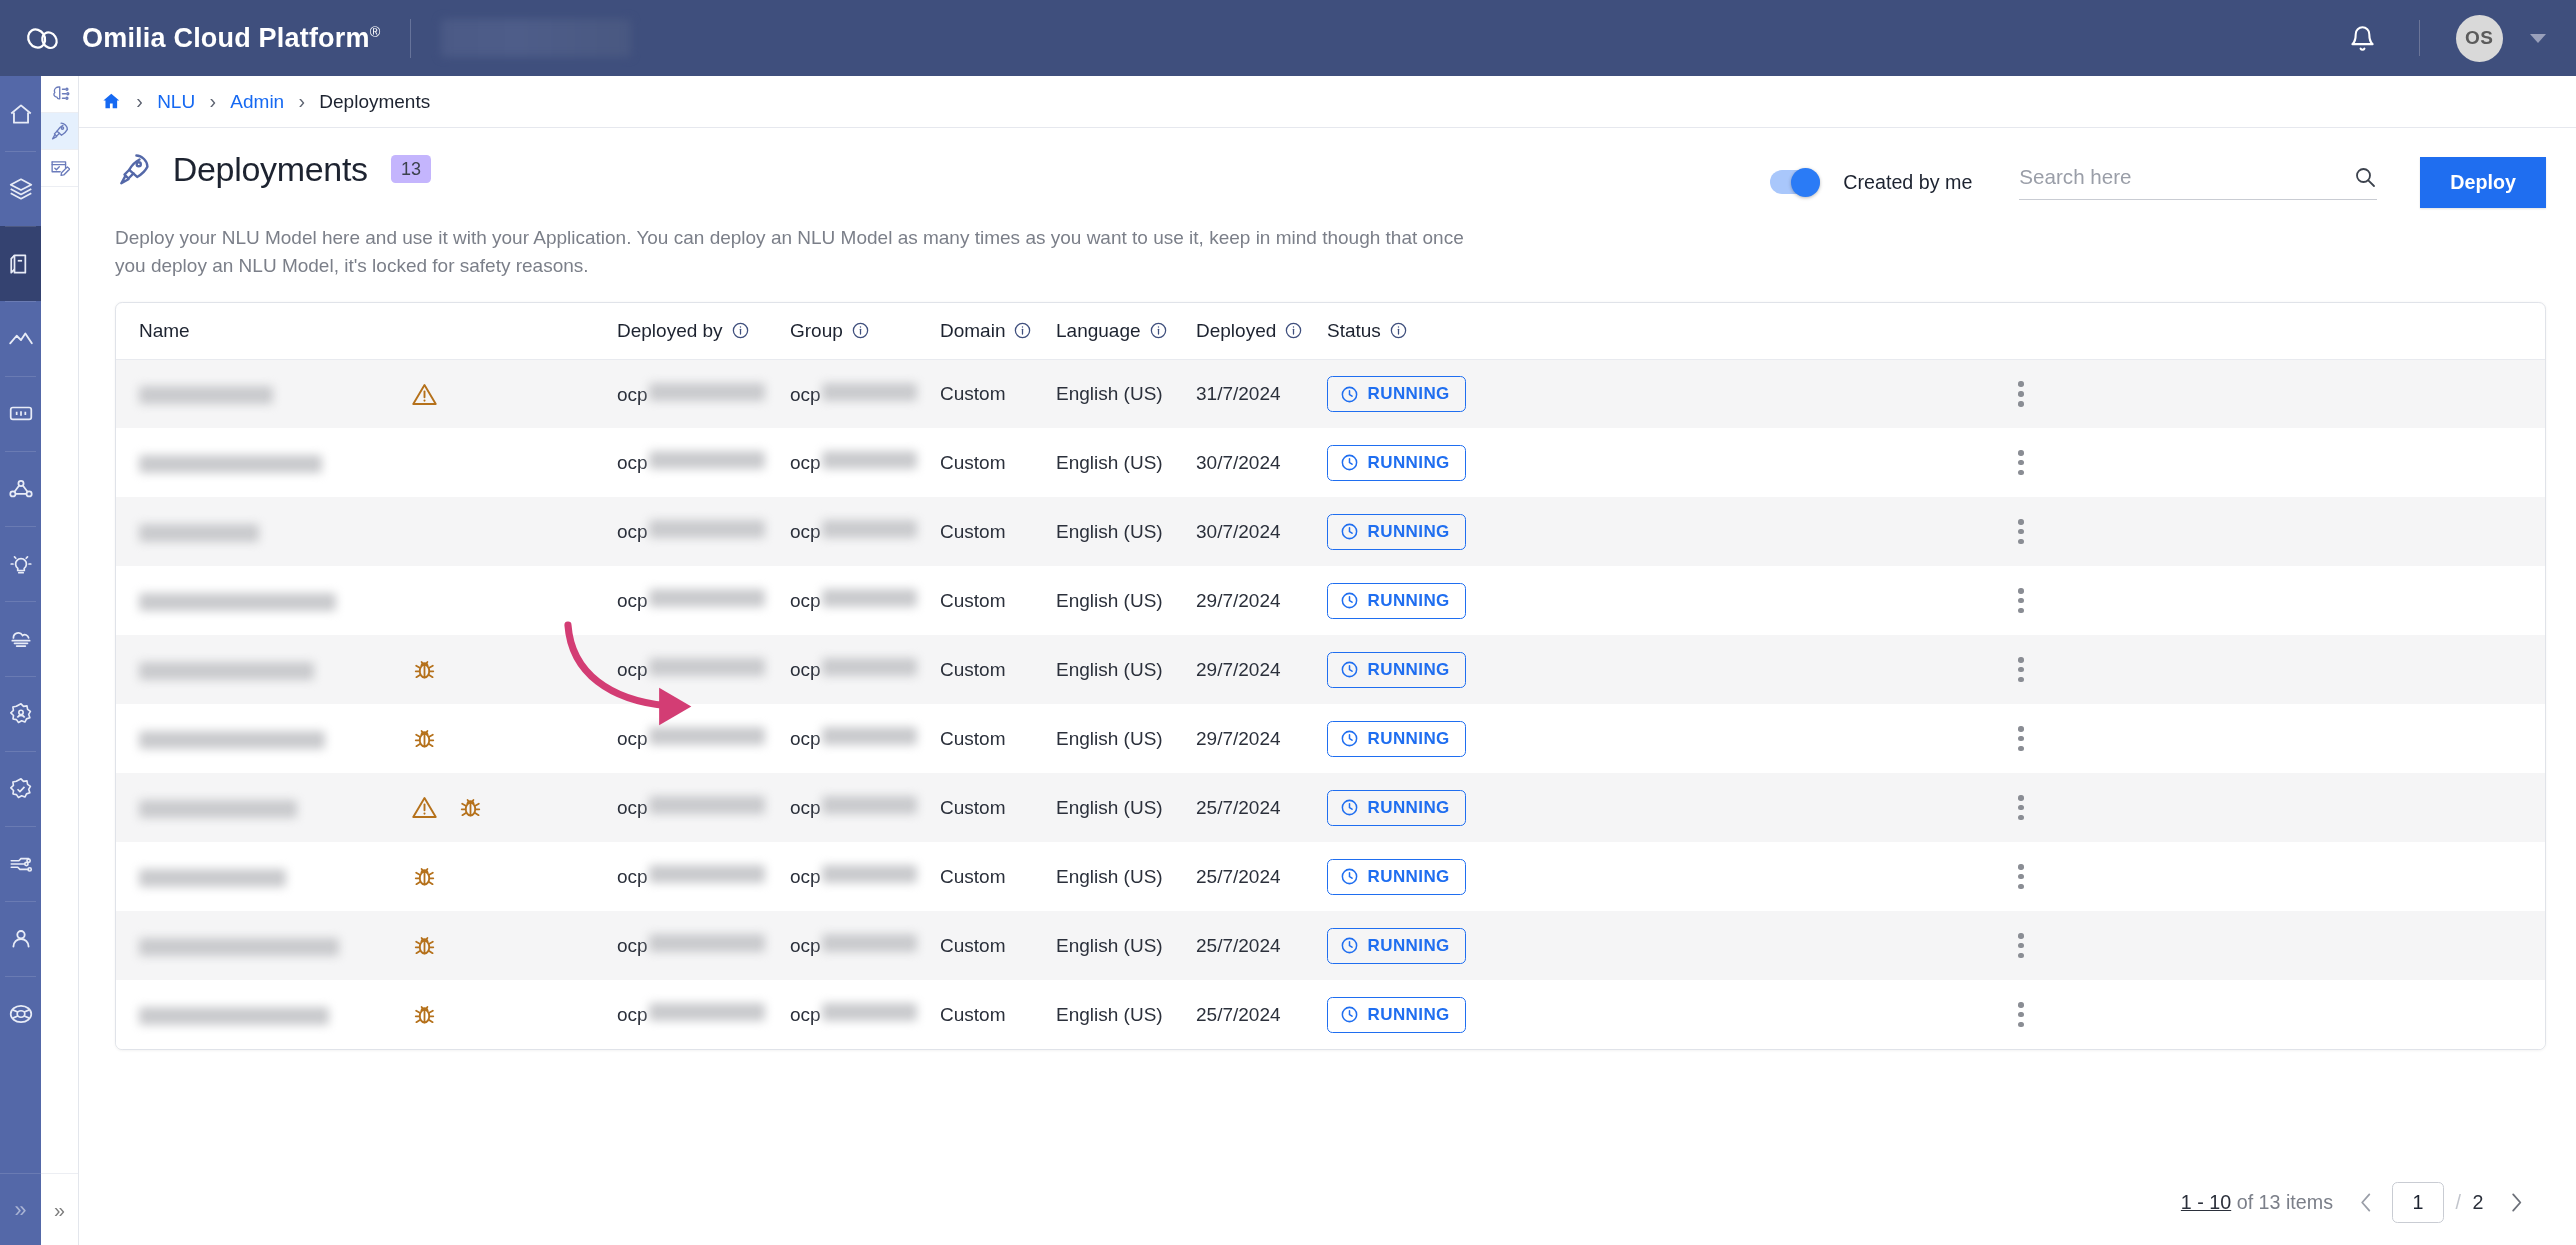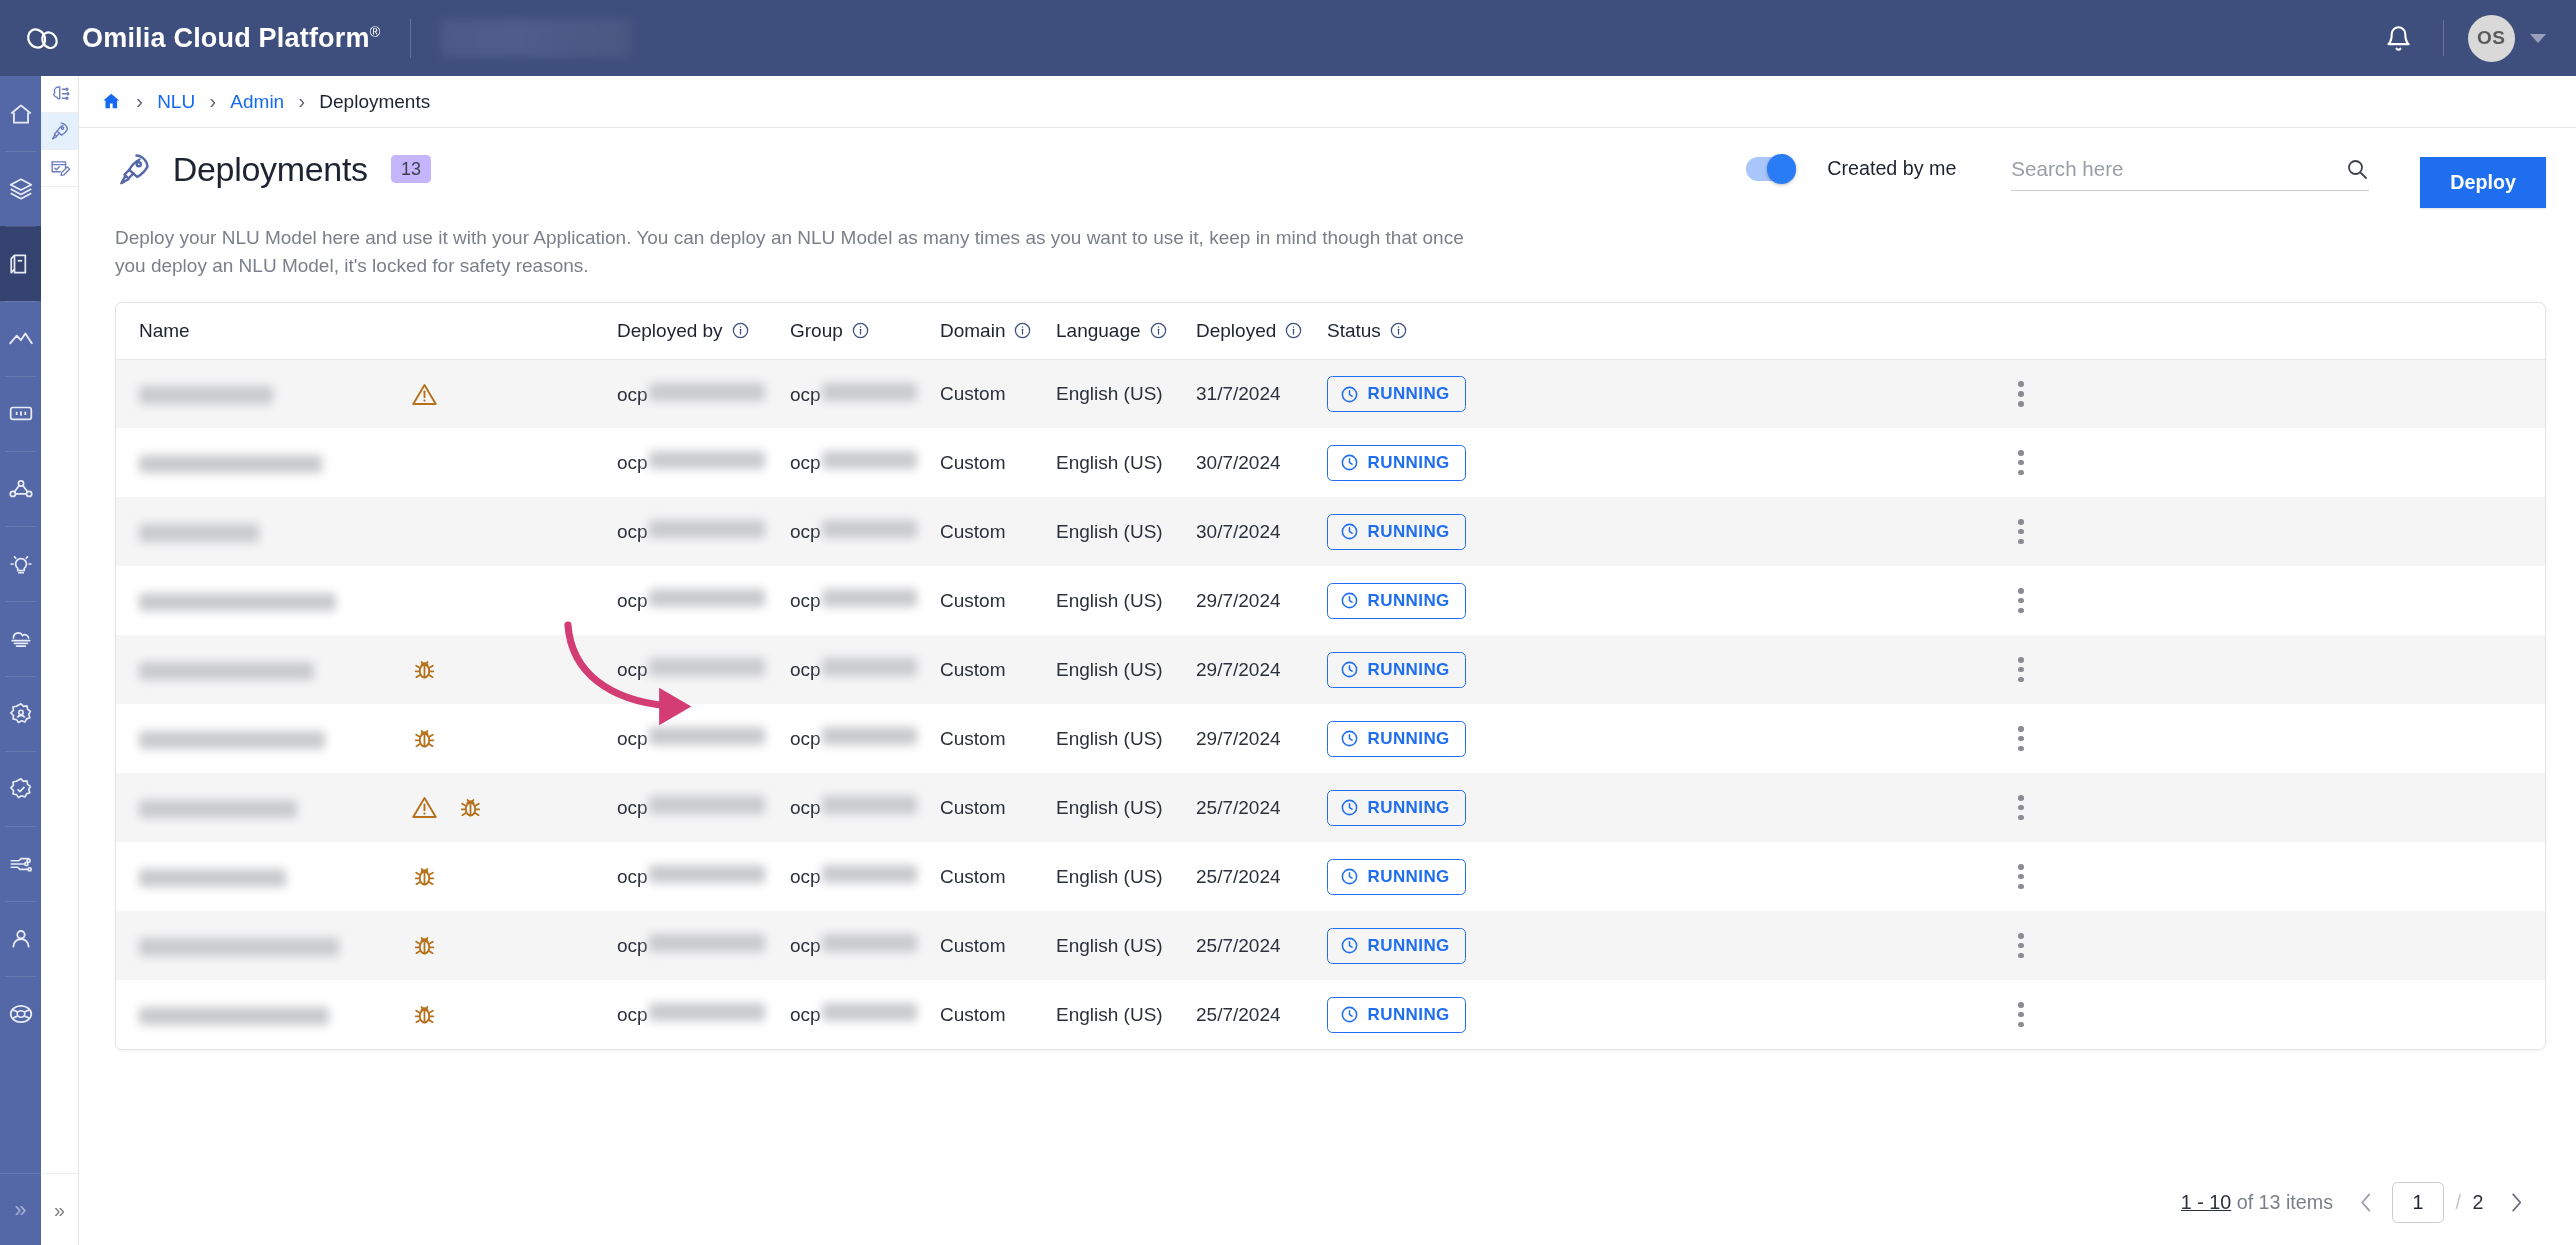--- a/index.html
+++ b/index.html
@@ -23,21 +23,21 @@
     color: #ffffff; font-size: 27px; font-weight: bold; letter-spacing: 0.2px;
     white-space: nowrap;
   }
   .brand-name sup { font-size: 14.3px; vertical-align: super; font-weight: normal; }
   .topbar-divider { width: 0.9px; height: 39px; background: #66739a; margin: 0 30px; }
   .topbar-redacted {
     width: 190px; height: 38px; border-radius: 3.6px;
     background: linear-gradient(90deg,#4b5a86 0%, #4e5d89 40%, #495881 100%);
     filter: blur(4.5px);
   }
-  .topbar-right { margin-left: auto; display: flex; align-items: center; gap: 1px; }
+  .topbar-right { margin-left: auto; display: flex; align-items: center; gap: 13px; }
   .bell-btn { width: 48px; height: 48px; display:flex; align-items:center; justify-content:center; color:#fff; }
   .bell-btn svg { width: 27px; height: 27px; }
   .topbar-divider2 { width: 0.9px; height: 36px; background: #6b7598; margin: 0 23px 0 19.7px; }
   .avatar {
     width: 47px; height: 47px; border-radius: 50%; background: #d9d9d9;
     color: #5b5b5b; font-size: 19px; font-weight: bold;
     display: flex; align-items: center; justify-content: center; letter-spacing: 0.4px;
   }
   .caret-down {
     margin-left: 14.3px; width: 0; height: 0;
@@ -107,21 +107,21 @@
 
   .page-head { display: flex; align-items: flex-start; }
   .title-row { display: flex; align-items: center; gap: 19.7px; }
   .rocket-icon { width: 38px; height: 38px; color: #5468a8; display:block; }
   .page-title { font-size: 34px; color: #1d2330; font-weight: normal; letter-spacing: -0.3px; }
   .count-badge {
     background: #c4b5fd; color: #3c424d; border-radius: 4.5px;
     padding: 3.6px 9.8px; font-size: 18px; margin-left: 3.6px;
   }
 
-  .head-tools { margin-left: auto; display: flex; align-items: flex-start; gap: 12px; padding-top: 7.2px; }
+  .head-tools { margin-left: auto; display: flex; align-items: center; gap: 4px; padding-top: 7.2px; }
   .toggle {
     width: 50px; height: 24px; border-radius: 12.5px; background: #a9c7fb;
     position: relative; flex: 0 0 auto;
   }
   .toggle .knob {
     position: absolute; right: -0.9px; top: -2.7px; width: 29.5px; height: 29.5px;
     border-radius: 50%; background: #2a7bf6; box-shadow: 0 0.9px 3.6px rgba(0,0,0,.28);
   }
   .toggle-label { font-size: 19.7px; color: #1d2330; margin-left: 19.7px; white-space: nowrap; }
 

